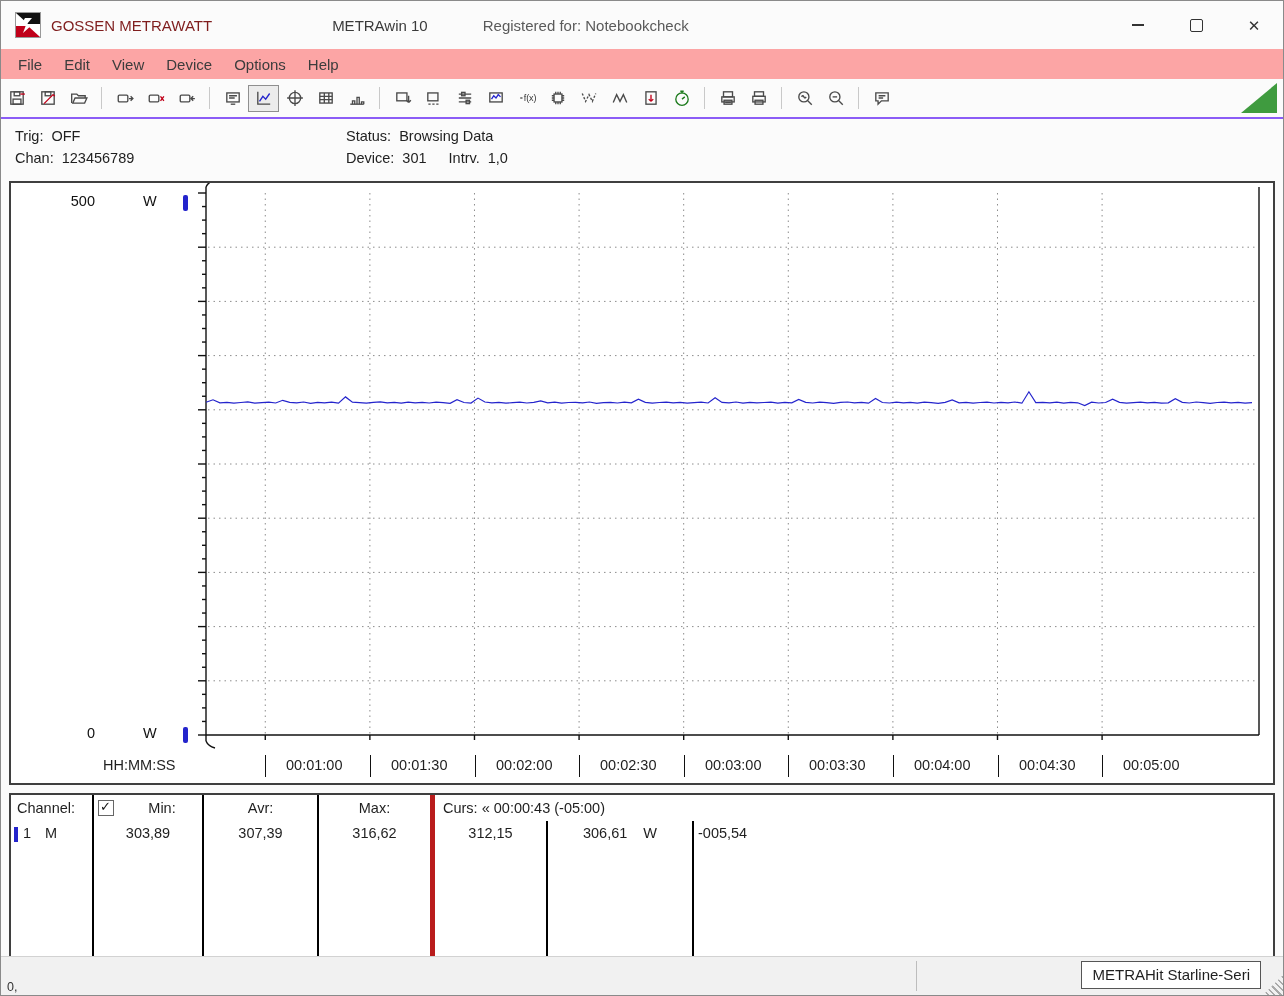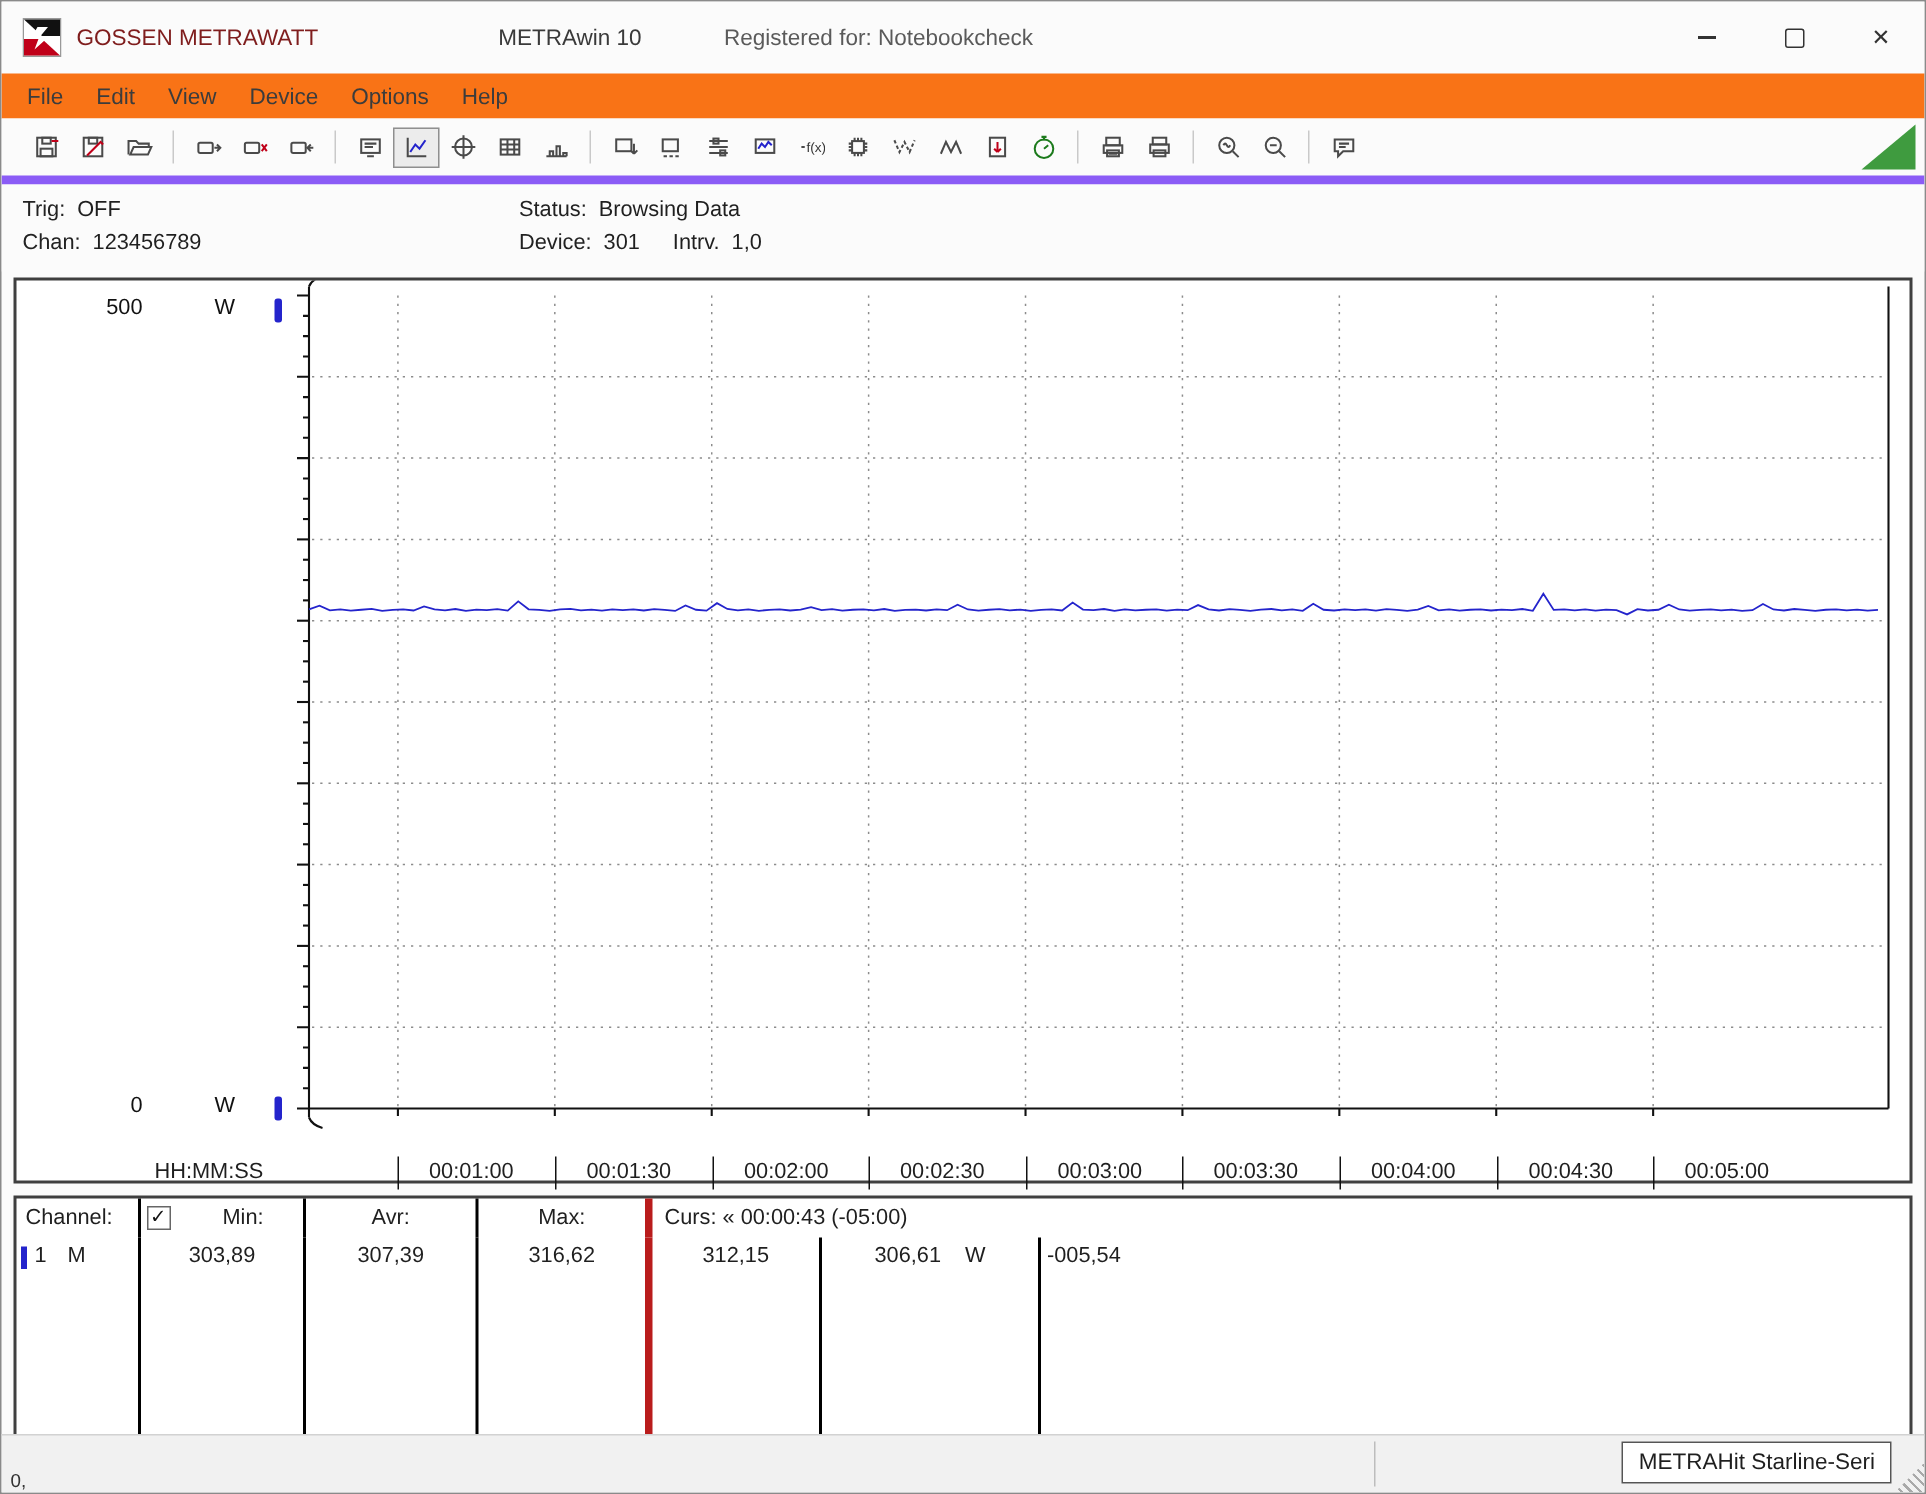--- a/index.html
+++ b/index.html
@@ -10,45 +10,45 @@
   .logo{width:26px;height:26px;margin-left:14px;flex:0 0 auto;}
   .app-name{font-size:15px;margin-left:10px;color:#7f1d1d;}
   .product{font-size:15px;margin-left:120px;color:#3a3a3a;}
   .registered{font-size:15px;margin-left:55px;color:#5a5a5a;}
   .win-controls{margin-left:auto;display:flex;height:48px;}
   .win-btn{width:58px;height:48px;display:flex;align-items:center;justify-content:center;border:none;background:transparent;cursor:pointer;}
   .min-glyph{width:12px;height:1.5px;background:#333;}
   .max-glyph{width:11px;height:11px;border:1.2px solid #333;border-radius:2px;}
   .close-glyph{font-size:15px;color:#333;line-height:1;}
   
-  .menubar{height:30px;display:flex;align-items:center;padding-left:6px;background:#f97316;font-size:15px;}
+  .menubar{height:30px;display:flex;align-items:center;padding-left:6px;background:#fca5a5;font-size:15px;}
   .menu-item{padding:3px 11px;color:#3c3c3c;cursor:default;}
   
-  .toolbar{height:38px;display:flex;align-items:center;padding-left:14px;background:#fbfbfb;position:relative;border-bottom:6px solid #8b5cf6;}
+  .toolbar{height:38px;display:flex;align-items:center;background:#fbfbfb;position:relative;border-bottom:2px solid #8b5cf6;}
   .tb{width:31px;height:27px;display:flex;align-items:center;justify-content:center;background:transparent;border:1px solid transparent;padding:0;cursor:pointer;}
   .tb svg{stroke:#4a4a4a;fill:none;stroke-width:1.2;}
   .tb.active{border:1px solid #8f8f8f;background:#ececec;}
   .tbsep{width:1px;height:22px;background:#c9c9c9;margin:0 7px;}
   .corner-tri{position:absolute;right:6px;top:4px;width:0;height:0;border-left:36px solid transparent;border-bottom:30px solid #3f9b3f;}
   
   .readouts{height:58px;position:relative;background:#fbfbfb;font-size:14.5px;}
   .ro-col1{position:absolute;left:14px;top:6px;line-height:22px;}
   .ro-col2{position:absolute;left:345px;top:6px;line-height:22px;}
   .ro-label{color:#222;}
   .ro-val{margin-left:8px;}
   .ro-val2{margin-left:22px;}
   
   .chart-panel{margin:4px 8px 0 8px;height:600px;border:2px solid #3f3f3f;background:#fff;position:relative;}
   #chart-svg{position:absolute;left:0;top:0;}
   .grid{stroke:#8c8c8c;stroke-width:1;stroke-dasharray:1.5 4;}
   .ax{stroke:#111;stroke-width:1.4;fill:none;}
   .ylab{position:absolute;font-size:14.5px;color:#111;}
   .yunit{position:absolute;font-size:14.5px;color:#111;left:132px;}
   .chmark{position:absolute;left:172px;width:5px;height:16px;border-radius:2px;background:#2424cc;}
-  .xlabels{position:absolute;left:0;top:572px;width:100%;height:26px;font-size:14.5px;margin-top:12px;}
+  .xlabels{position:absolute;left:0;top:572px;width:100%;height:26px;font-size:14.5px;}
   .xaxis-name{position:absolute;left:92px;top:2px;}
   .xl{position:absolute;top:0;padding-left:20px;border-left:1.4px solid #111;height:22px;line-height:20px;text-align:center;}
   
   .table-panel{margin:8px 8px 0 8px;height:168px;border:2px solid #3f3f3f;background:#fff;
                display:grid;grid-template-columns:83px 110px 115px 116px 113px 146px 1fr;grid-template-rows:26px 1fr;
                font-size:14.5px;}
   .cell{display:flex;align-items:center;box-sizing:border-box;}
   .hb{border-right:2px solid #000;}
   .hb3{border-right:5px solid #b91c1c;}
   .hdr-channel{padding-left:6px;}

